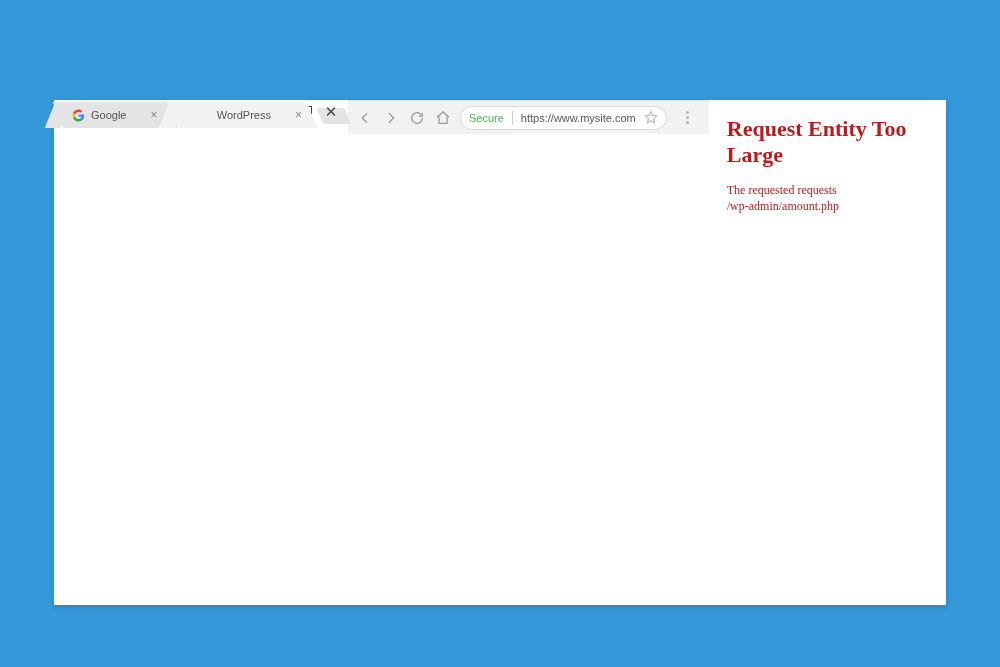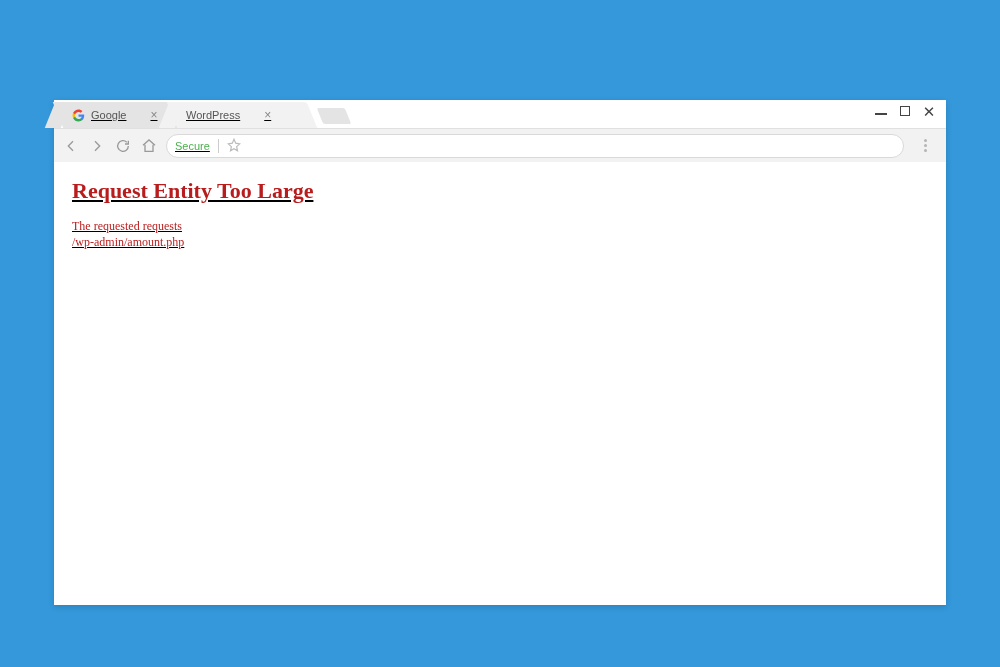--- a/index.html
+++ b/index.html
@@ -13,22 +13,21 @@
   }
   .browser-window {
     position: absolute;
     left: 54px;
     top: 100px;
     width: 892px;
     height: 505px;
     background: #fff;
     box-shadow: 0 2px 6px rgba(0,0,0,0.15);
     display: flex;
-    flex-direction: column;
-    text-decoration: underline;
+    flex-direction: row;
   }
   .tabstrip {
     height: 28px;
     background: #fff;
     display: flex;
     align-items: flex-end;
     position: relative;
     padding-left: 4px;
   }
   .tab {
@@ -157,21 +156,21 @@
             <path fill="#4285F4" d="M45 24.5c0-1.6-.1-3.1-.4-4.5H24v8.5h11.8c-.5 2.8-2 5.1-4.3 6.7v5.6h7C42.6 37 45 31.3 45 24.5z"></path>
             <path fill="#34A853" d="M24 46c5.9 0 10.9-2 14.5-5.3l-7-5.6c-2 1.3-4.5 2.1-7.5 2.1-5.8 0-10.7-3.9-12.4-9.2H4.3v5.8C7.9 41 15.3 46 24 46z"></path>
             <path fill="#FBBC05" d="M11.6 28c-.4-1.3-.7-2.6-.7-4s.2-2.7.7-4v-5.8H4.3C2.8 17.3 2 20.6 2 24s.8 6.7 2.3 9.8L11.6 28z"></path>
             <path fill="#EA4335" d="M24 10.7c3.2 0 6.1 1.1 8.4 3.3l6.3-6.3C34.9 4 29.9 2 24 2 15.3 2 7.9 7 4.3 14.2l7.3 5.8C13.3 14.6 18.2 10.7 24 10.7z"></path>
           </svg>
         </span>
         <span class="tab-title">Google</span>
         <span class="tab-close">×</span>
       </div>
     </div>
-    <div class="tab active" style="width:140px; z-index:2;">
+    <div class="tab active" style="width:140px; z-index:2;justify-content:flex-end;">
       <div class="tab-bg-l"></div>
         <div class="tab-bg"></div>
       <div class="tab-content">
         <span class="tab-title">WordPress</span>
         <span class="tab-close">×</span>
       </div>
     </div>
     <div class="newtab"></div>
 
     <div class="window-controls">
@@ -202,20 +201,21 @@
         </svg>
     </div>
     <div class="nav-icon">
       <svg viewBox="0 0 24 24">
           <path d="M3 11l9-8 9 8M6 10v10h12V10"></path>
         </svg>
     </div>
     <div class="omnibox">
       <span class="secure-label">Secure</span>
       <span class="omnibox-divider"></span>
+      <span class="url-text">https://www.mysite.com</span>
       <span class="star-icon">
         <svg width="14" height="14" viewBox="0 0 24 24" fill="none" stroke="#bbb" stroke-width="2">
             <path d="M12 2l2.9 6.9L22 10l-5.5 4.8L18 22l-6-3.6L6 22l1.5-7.2L2 10l7.1-1.1z"></path>
           </svg>
       </span>
     </div>
     <div class="kebab">
       <span></span>
         <span></span>
         <span></span>

